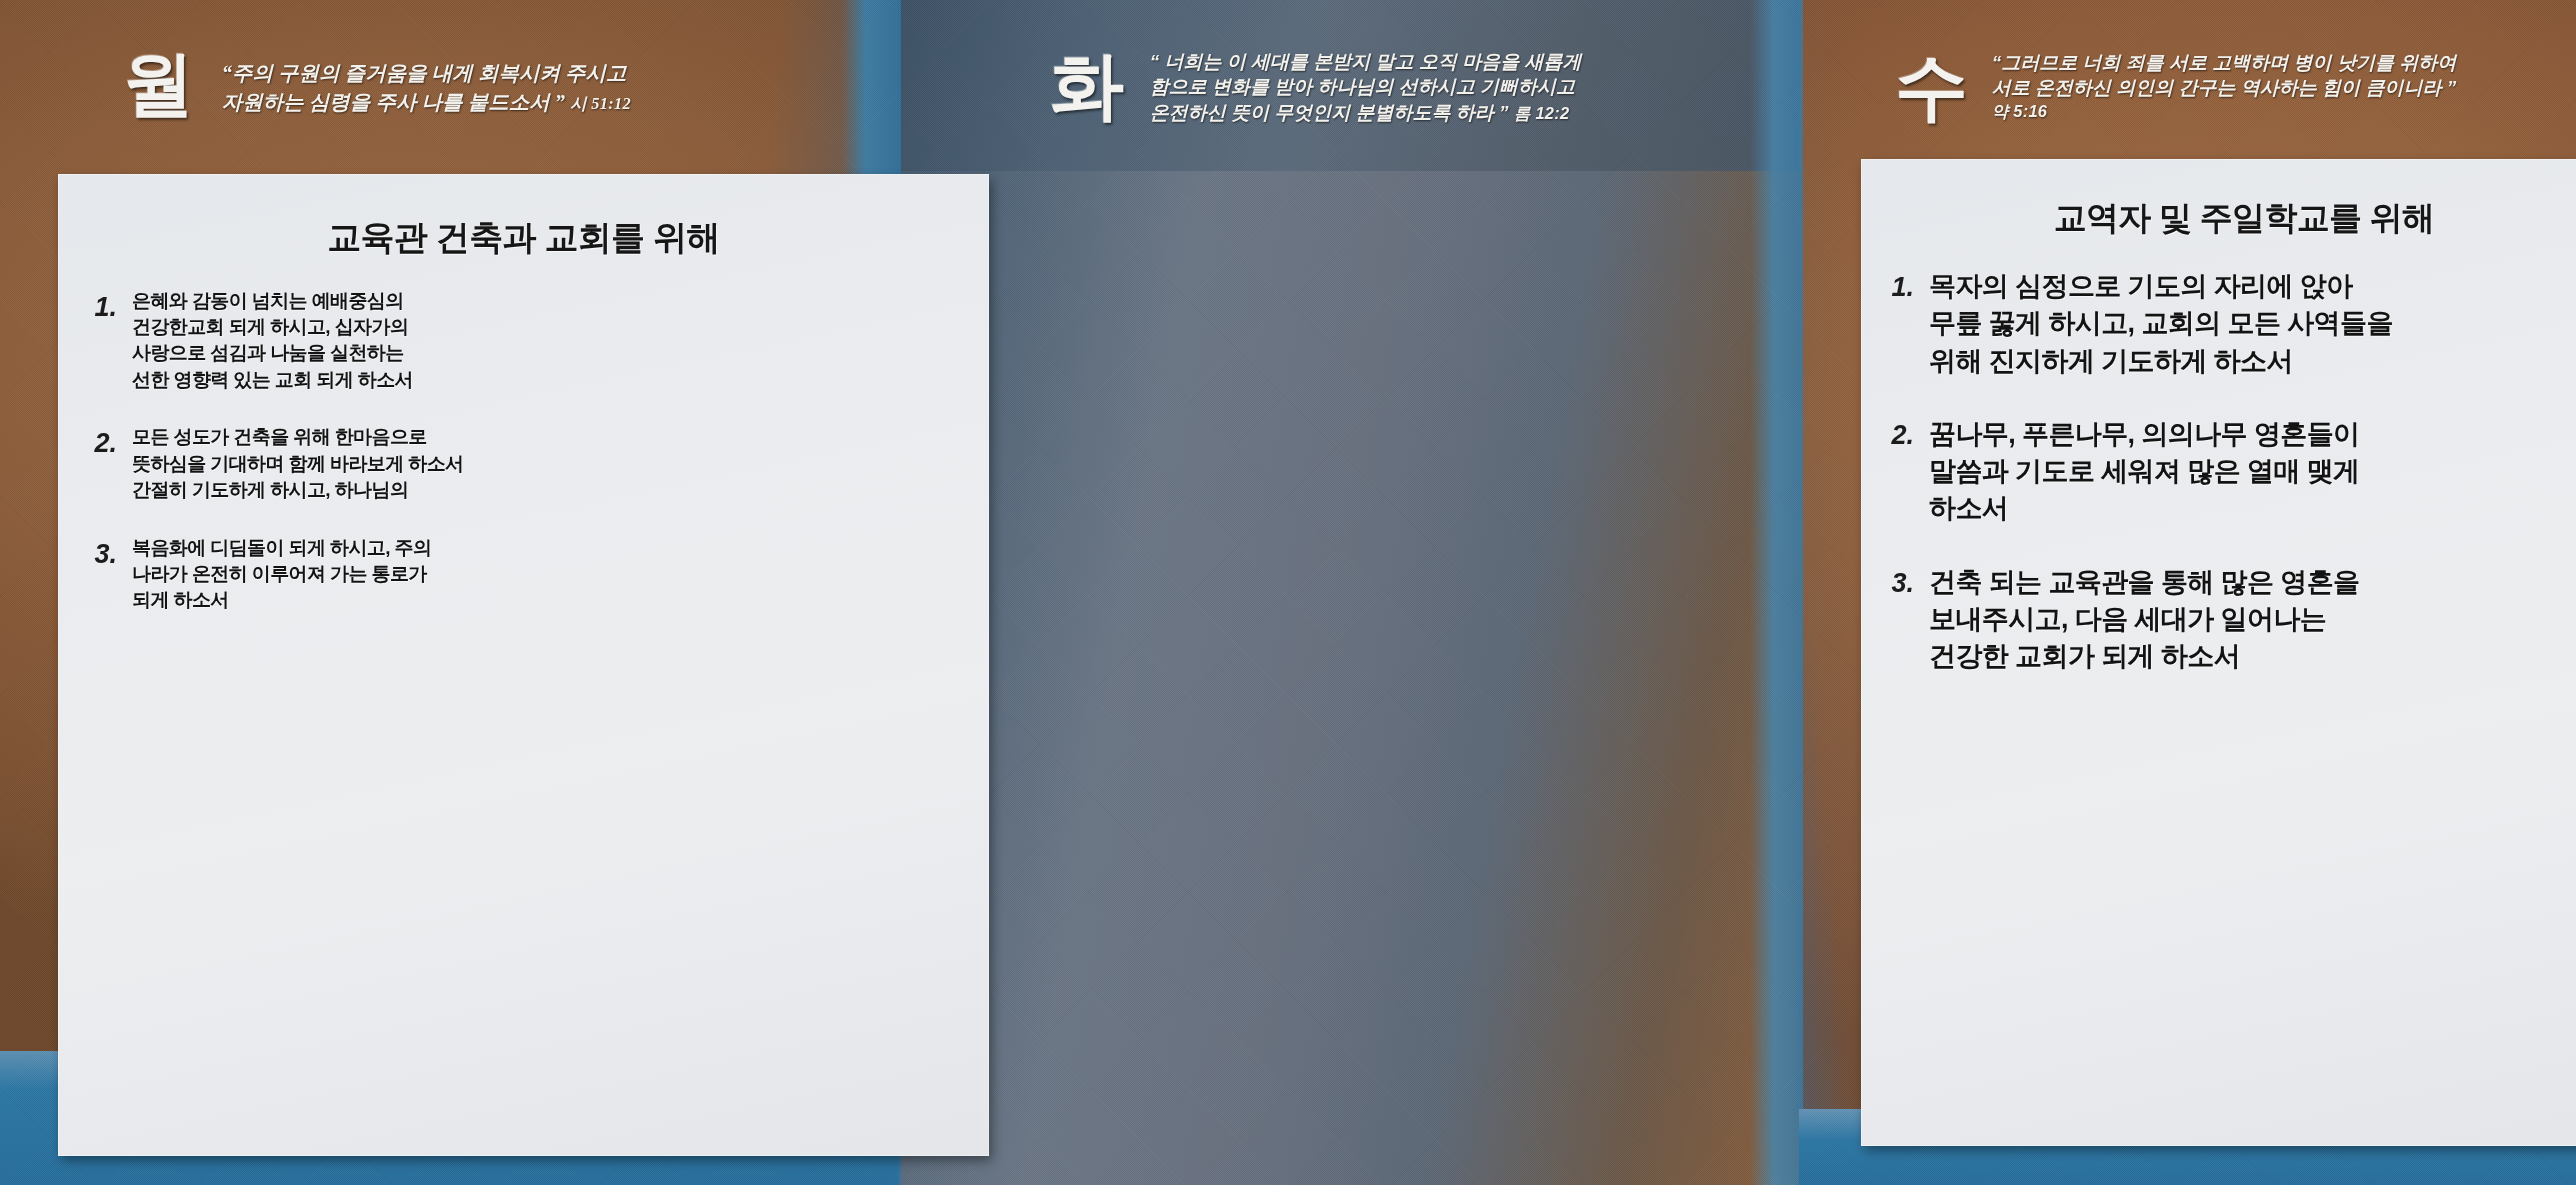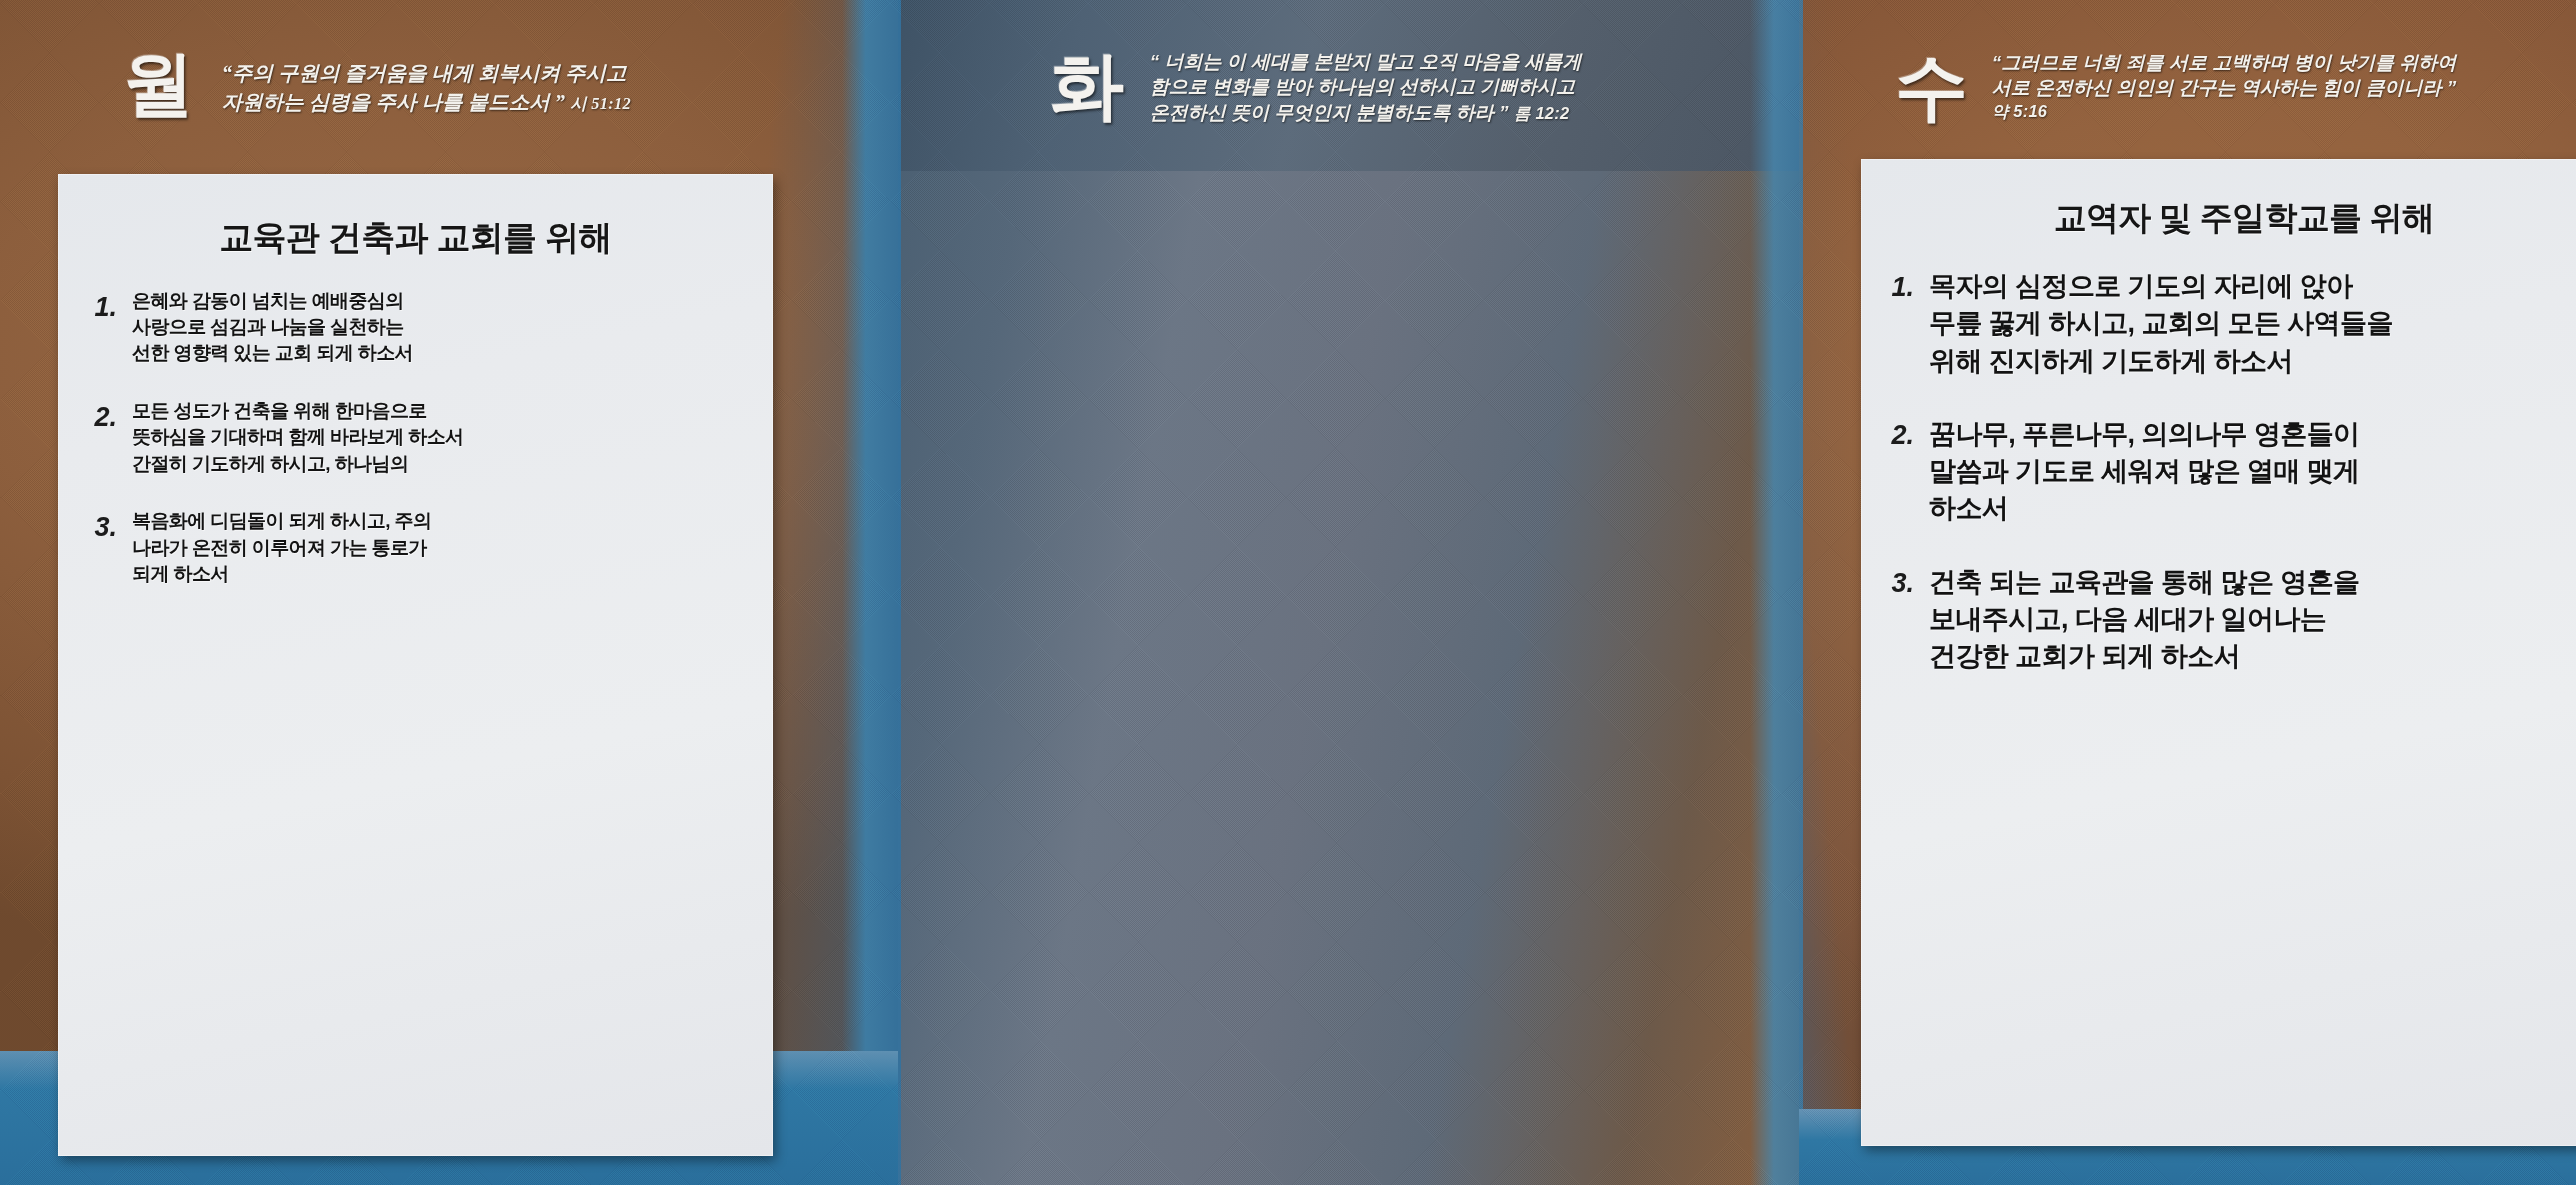--- a/index.html
+++ b/index.html
@@ -149,21 +149,21 @@
   .prayer-card {
     position: absolute;
     background: linear-gradient(168deg, #e5e8ec 0%, #e9ebee 25%, #eceef0 60%, #e4e6ea 100%);
     box-shadow:
       3.4px 4.8px 11px rgba(0,0,0,.42),
       0 0 0 0.7px rgba(255,255,255,.55) inset;
     padding: 18px 23px 20.5px 23px;
     box-sizing: border-box;
     overflow: hidden;
   }
-  .card-1 { left: 58px;  top: 174px; width: 715px; height: 982px; }
+  .card-1 { left: 58px;  top: 174px; width: 931px; height: 982px; }
   .card-2 { left: 963px; top: 159px; width: 766px; height: 987px; }
 
   .card-title {
     text-align: center;
     font-size: 34px;
     font-weight: 700;
     color: #161616;
     letter-spacing: -0.7px;
     margin: 23px 0 27px 0;
     text-shadow: 0.7px 0.7px 0 rgba(255,255,255,.75);
@@ -239,20 +239,21 @@
     </div>
 
     <div class="prayer-card card-1">
       <div class="card-title">교육관 건축과 교회를 위해</div>
       <ul class="prayer-list">
 
         <li class="prayer-item">
           <div class="item-num">1.</div>
           <div class="item-text">
             <div class="item-line">은혜와 감동이 넘치는 예배중심의</div>
+            <div class="item-line">건강한교회 되게 하시고, 십자가의</div>
             <div class="item-line">사랑으로 섬김과 나눔을 실천하는</div>
             <div class="item-line">선한 영향력 있는 교회 되게 하소서</div>
           </div>
         </li>
 
         <li class="prayer-item">
           <div class="item-num">2.</div>
           <div class="item-text">
             <div class="item-line">모든 성도가 건축을 위해 한마음으로</div>
             <div class="item-line">뜻하심을 기대하며 함께 바라보게 하소서</div>

